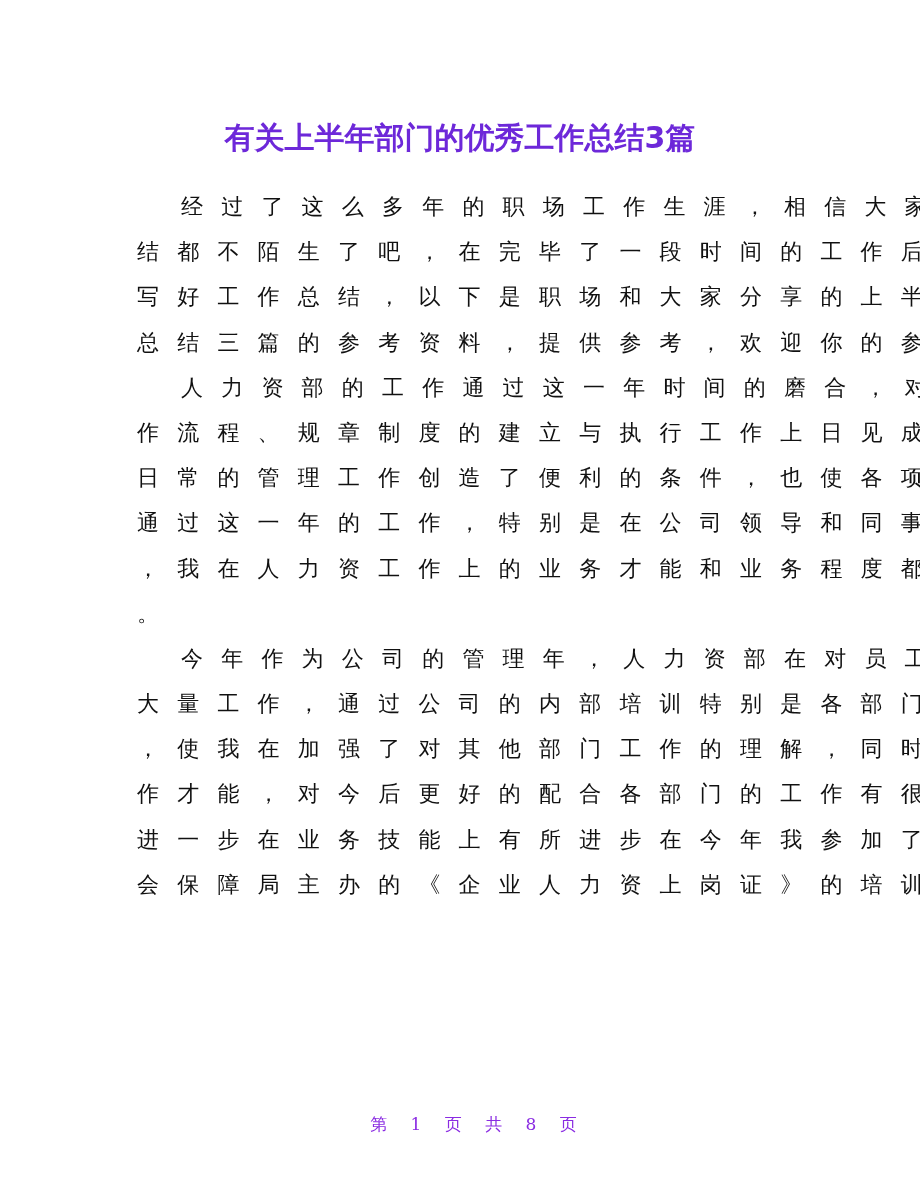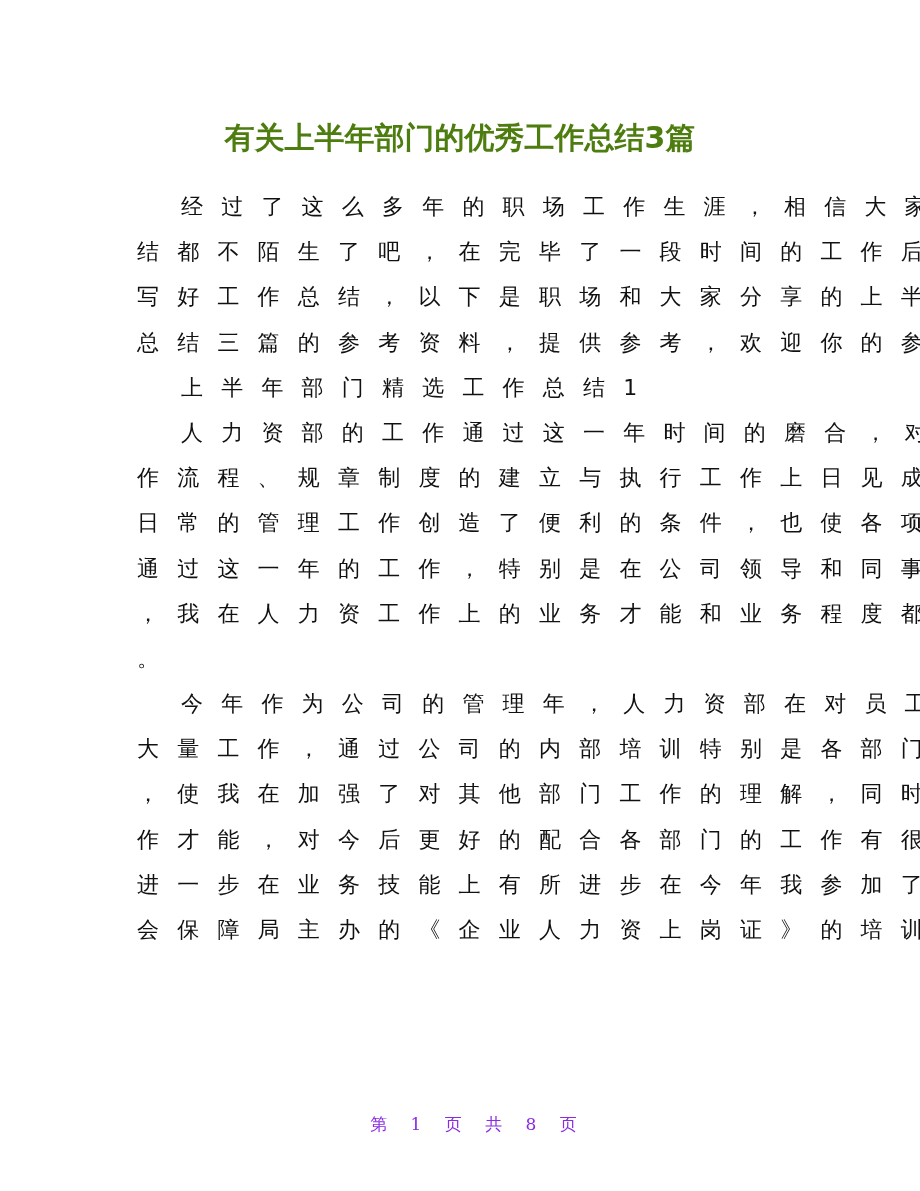--- a/index.html
+++ b/index.html
@@ -25,21 +25,21 @@
       position: absolute;
       left: 0;
       top: 116px;
       width: 920px;
       text-align: center;
       font-family: "DejaVu Sans", "Liberation Sans", sans-serif;
       font-weight: bold;
       font-size: 30px;
       line-height: 44px;
       letter-spacing: 0px;
-      color: #4d7c0f;
+      color: #6d28d9;
       margin: 0;
     }
     .body-text {
       position: absolute;
       left: 137px;
       top: 184px;
       width: 650px;
       font-size: 22px;
       line-height: 45.2px;
       letter-spacing: 18.2px;
@@ -73,21 +73,20 @@
 <body>
 
 <div class="page">
   <h1 class="doc-title">有关上半年部门的优秀工作总结3篇</h1>
 
   <div class="body-text">
     <span class="line indent">经过了这么多年的职场工作生涯，相信大家对于写工作总</span>
     <span class="line">结都不陌生了吧，在完毕了一段时间的工作后，我们很有必要</span>
     <span class="line">写好工作总结，以下是职场和大家分享的上半年部门精选工作</span>
     <span class="line">总结三篇的参考资料，提供参考，欢迎你的参阅。</span>
-    <span class="line indent">上半年部门精选工作总结1</span>
     <span class="line indent">人力资部的工作通过这一年时间的磨合，对人员管理、工</span>
     <span class="line">作流程、规章制度的建立与执行工作上日见成熟。为人力资部</span>
     <span class="line">日常的管理工作创造了便利的条件，也使各项人力资工作更加</span>
     <span class="line">通过这一年的工作，特别是在公司领导和同事们的指导帮助下</span>
     <span class="line">，我在人力资工作上的业务才能和业务程度都有了很大的进步</span>
     <span class="line">。</span>
     <span class="line indent">今年作为公司的管理年，人力资部在对员工培训方面做了</span>
     <span class="line">大量工作，通过公司的内部培训特别是各部门之间的交流培训</span>
     <span class="line">，使我在加强了对其他部门工作的理解，同时也进步了自身工</span>
     <span class="line">作才能，对今后更好的配合各部门的工作有很大的帮助。为了</span>

